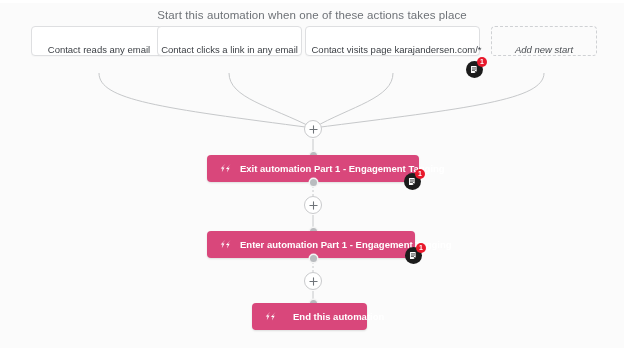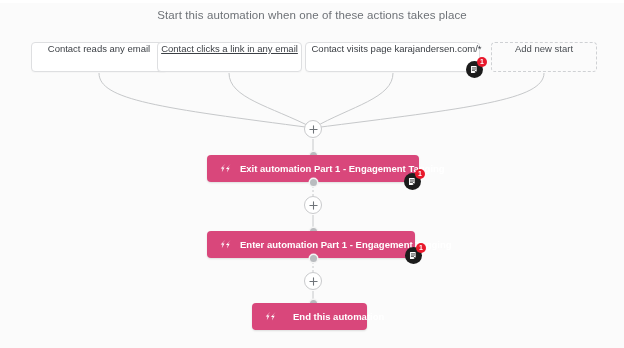--- a/index.html
+++ b/index.html
@@ -44,42 +44,43 @@
     left: 0;
     top: 0;
     width: 624px;
     height: 348px;
     pointer-events: none;
   }
 
   
   .start-box {
     position: absolute;
-    top: 42px;
+    top: 26px;
     height: 30px;
     box-sizing: border-box;
     background: #ffffff;
     border: 1px solid #dedfe1;
     border-radius: 4px;
     display: flex;
-    align-items: flex-start;
+    align-items: flex-end;
     justify-content: center;
     font-size: 9.5px;
     color: #3b3f44;
     white-space: nowrap;
     box-shadow: 0 1px 1px rgba(0,0,0,0.025);
   }
   .start-box.dashed {
     border: 1px dashed #cfd1d4;
     background: transparent;
     box-shadow: none;
     color: #4a4e53;
+    font-style: italic;
   }
   #start-0 { left: 31px;  width: 136px; }
-  #start-1 { left: 157px; width: 145px; text-decoration: underline; }
+  #start-1 { left: 157px; width: 145px; }
   #start-2 { left: 305px; width: 175px; padding-left: 8px; }
   #start-3 { left: 491px; width: 106px; }
 
   
   .plus-node {
     position: absolute;
     width: 18px;
     height: 18px;
     box-sizing: border-box;
     border: 1px solid #c9cacc;

